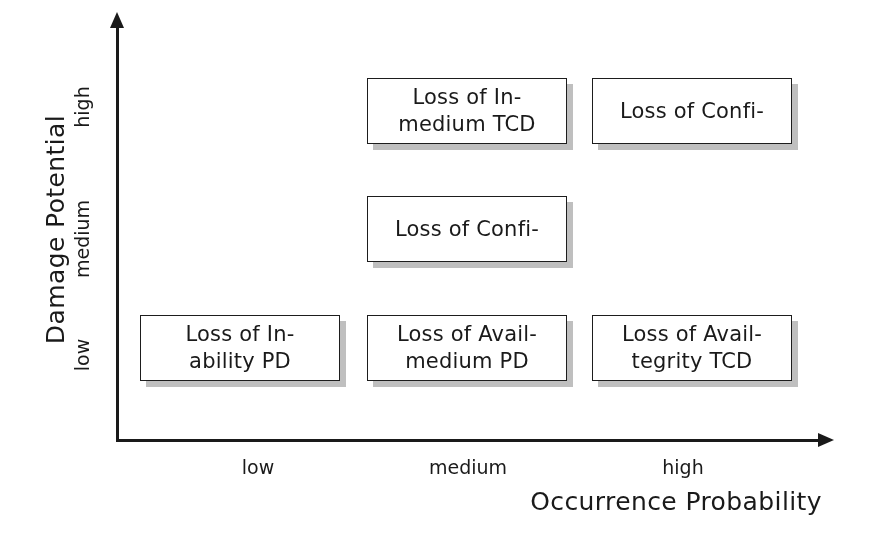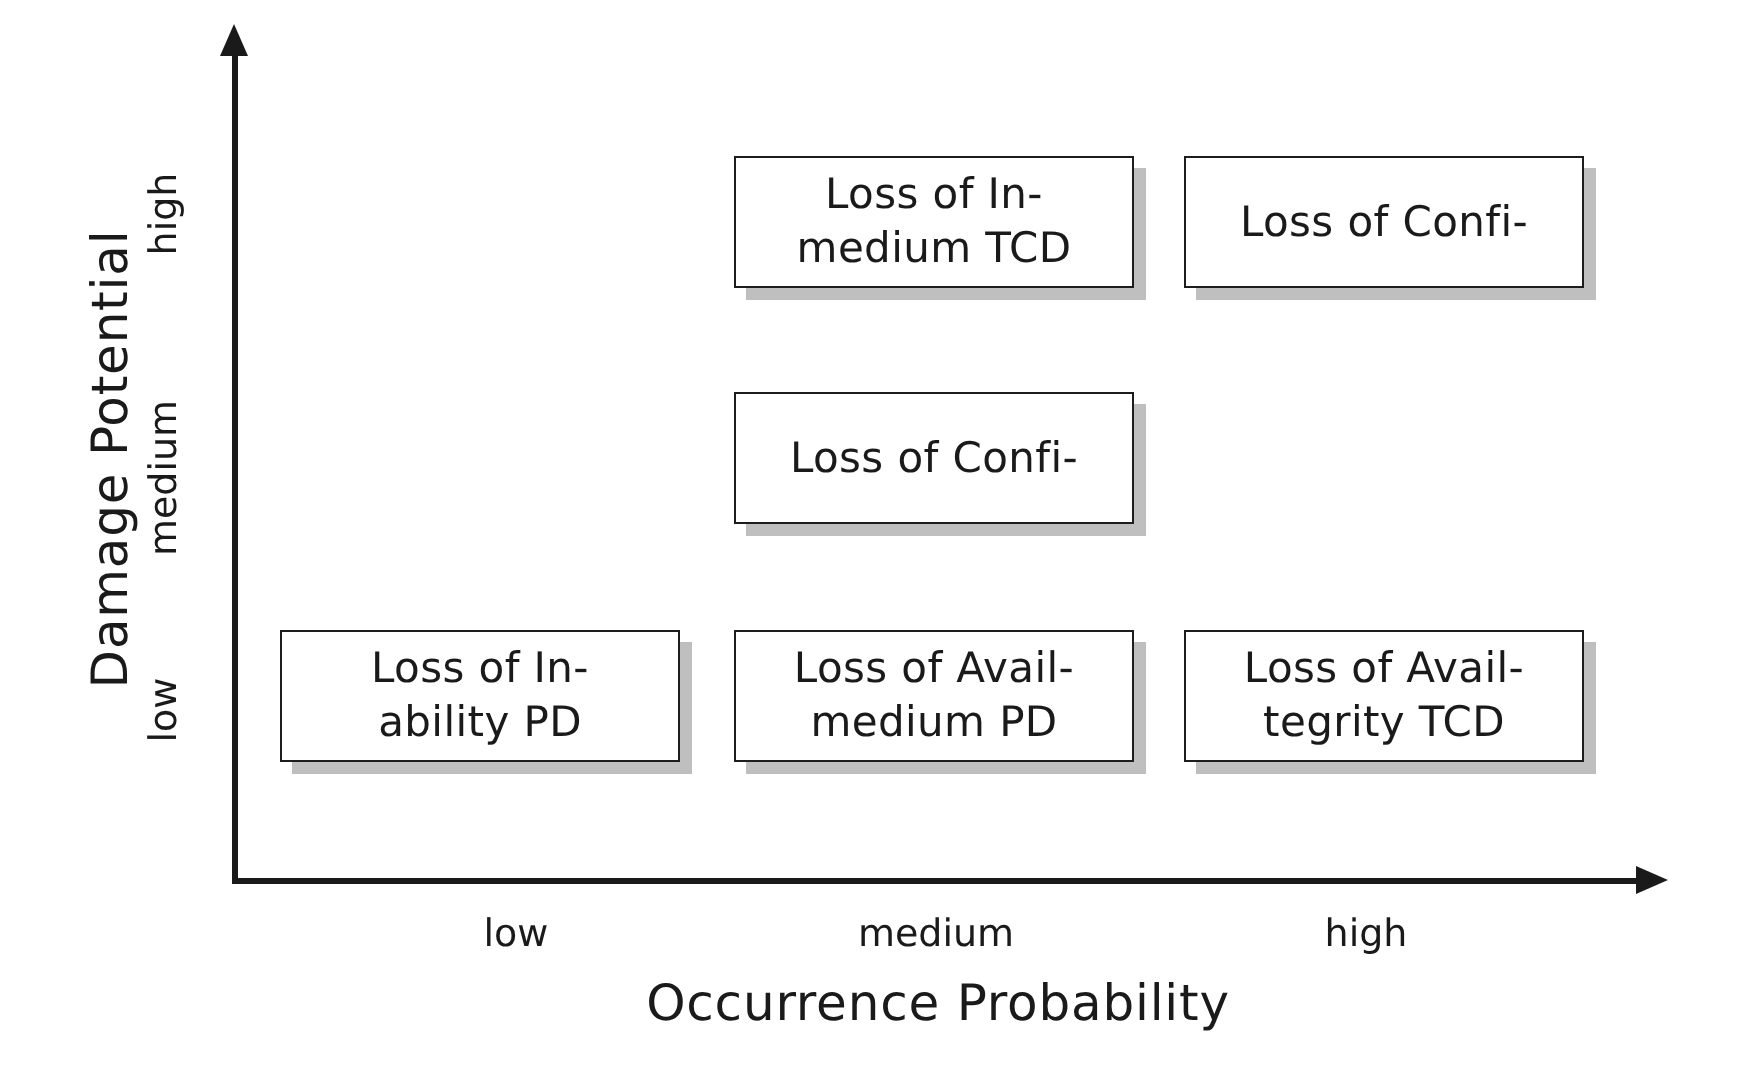--- a/index.html
+++ b/index.html
@@ -67,21 +67,21 @@
     transform: rotate(-90deg);
     font-size: 25px;
     letter-spacing: 0.4px;
     white-space: nowrap;
   }
   #x-axis-title {
     position: absolute;
     left: 116px;
     top: 487px;
     width: 706px;
-    text-align: center;
+    text-align: right;
     font-size: 25px;
     letter-spacing: 0.4px;
     white-space: nowrap;
   }
 
   
   .y-tick {
     position: absolute;
     width: 120px;
     text-align: center;

